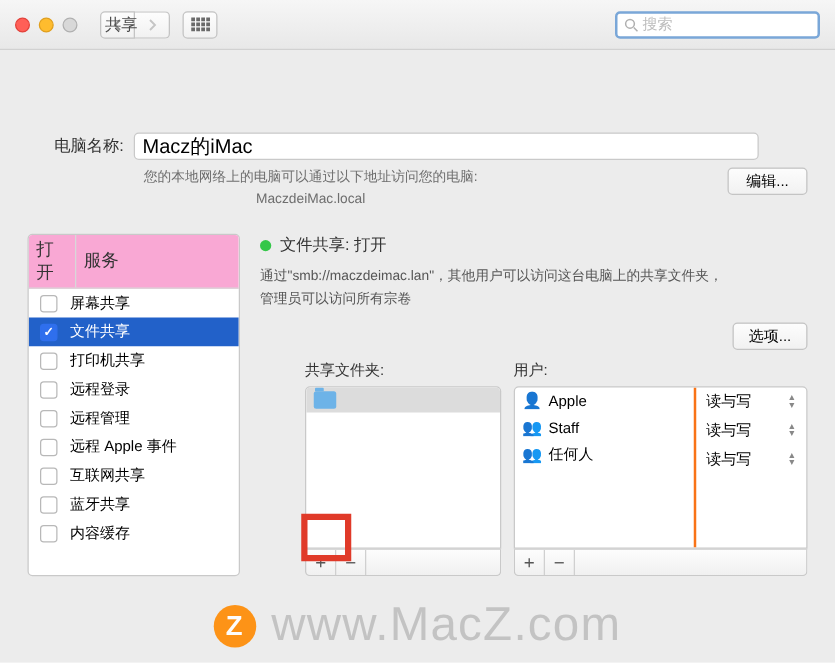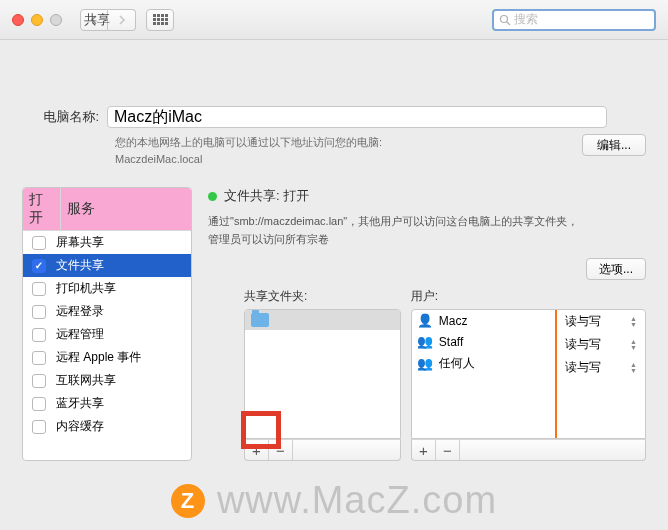--- a/index.html
+++ b/index.html
@@ -20,21 +20,21 @@
 .apps-grid span { background:#6a6a6a; }
 .title { flex:1; font-size:13px; color:#4a4a4a; margin-left:-90px;}
 .search { width:164px; height:22px; border:2px solid #7aa7d8; border-radius:4px; display:flex; align-items:center; padding:0 5px; background:#fff;}
 .search svg { flex-shrink:0;}
 .search-ph { color:#bdbdbd; font-size:12px; margin-left:3px;}
 .content { padding: 18px 22px 10px 22px; }
 .name-row { display:flex; align-items:center; margin-bottom:4px;margin-top:48px;}
 .name-label { width:85px; text-align:right; font-size:13px; color:#333; padding-right:8px;}
 .name-input { flex:1; height:22px; border:1px solid #c9c9c9; border-radius:4px; background:#fff; padding:0 6px; font-size:16px; display:flex; align-items:center; max-width:500px;}
 .desc-row { display:flex; margin-top:6px; align-items:flex-start;}
-.desc-text { font-size:11px; color:#6e6e6e; line-height:1.5; margin-left:93px; max-width:360px;}
+.desc-text { font-size:11px; color:#6e6e6e; line-height:1.5; margin-left:93px; max-width:360px;text-align:center;}
 .edit-btn { margin-left:auto; height:22px; padding:0 14px; font-size:12px; background:linear-gradient(#fdfdfd,#f1f1f1); border:1px solid #c4c4c4; border-radius:4px;}
 .main-row { display:flex; margin-top:20px; gap:16px;}
 .sidebar { width:170px; border:1px solid #c9c9c9; border-radius:4px; background:#fff; overflow:hidden;}
 .sidebar-head { display:flex; background:#f9a8d4; border-bottom:1px solid #d8d8d8; font-size:14px; color:#333;align-items:center;}
 .sh-open { width:38px; padding:3px 6px; border-right:1px solid #d8d8d8;}
 .sh-serv { flex:1; padding:3px 6px;}
 .sb-item { display:flex; align-items:center; padding:3px 6px; font-size:12px;}
 .sb-item.selected { background:#2261c9; color:#fff;}
 .chk { width:14px; height:14px; border:1px solid #b8b8b8; border-radius:3px; margin-right:10px; margin-left:3px; background:#fff; display:flex; align-items:center; justify-content:center;}
 .chk.checked { background:#2f6fed; border-color:#2f6fed;}
@@ -199,21 +199,21 @@
             </div>
           </div>
 
           <div class="col" style="flex:1.2">
             <div class="col-label">用户:</div>
             <div class="col-box">
               <div class="users-col-inner">
                 <div class="users-list">
                   <div class="user-item">
                       <span class="user-icon">👤</span>
-                      <span>Macz</span>
+                      <span>Apple</span>
                     </div>
                   <div class="user-item">
                       <span class="user-icon">👥</span>
                       <span>Staff</span>
                     </div>
                   <div class="user-item">
                       <span class="user-icon">👥</span>
                       <span>任何人</span>
                     </div>
                 </div>

